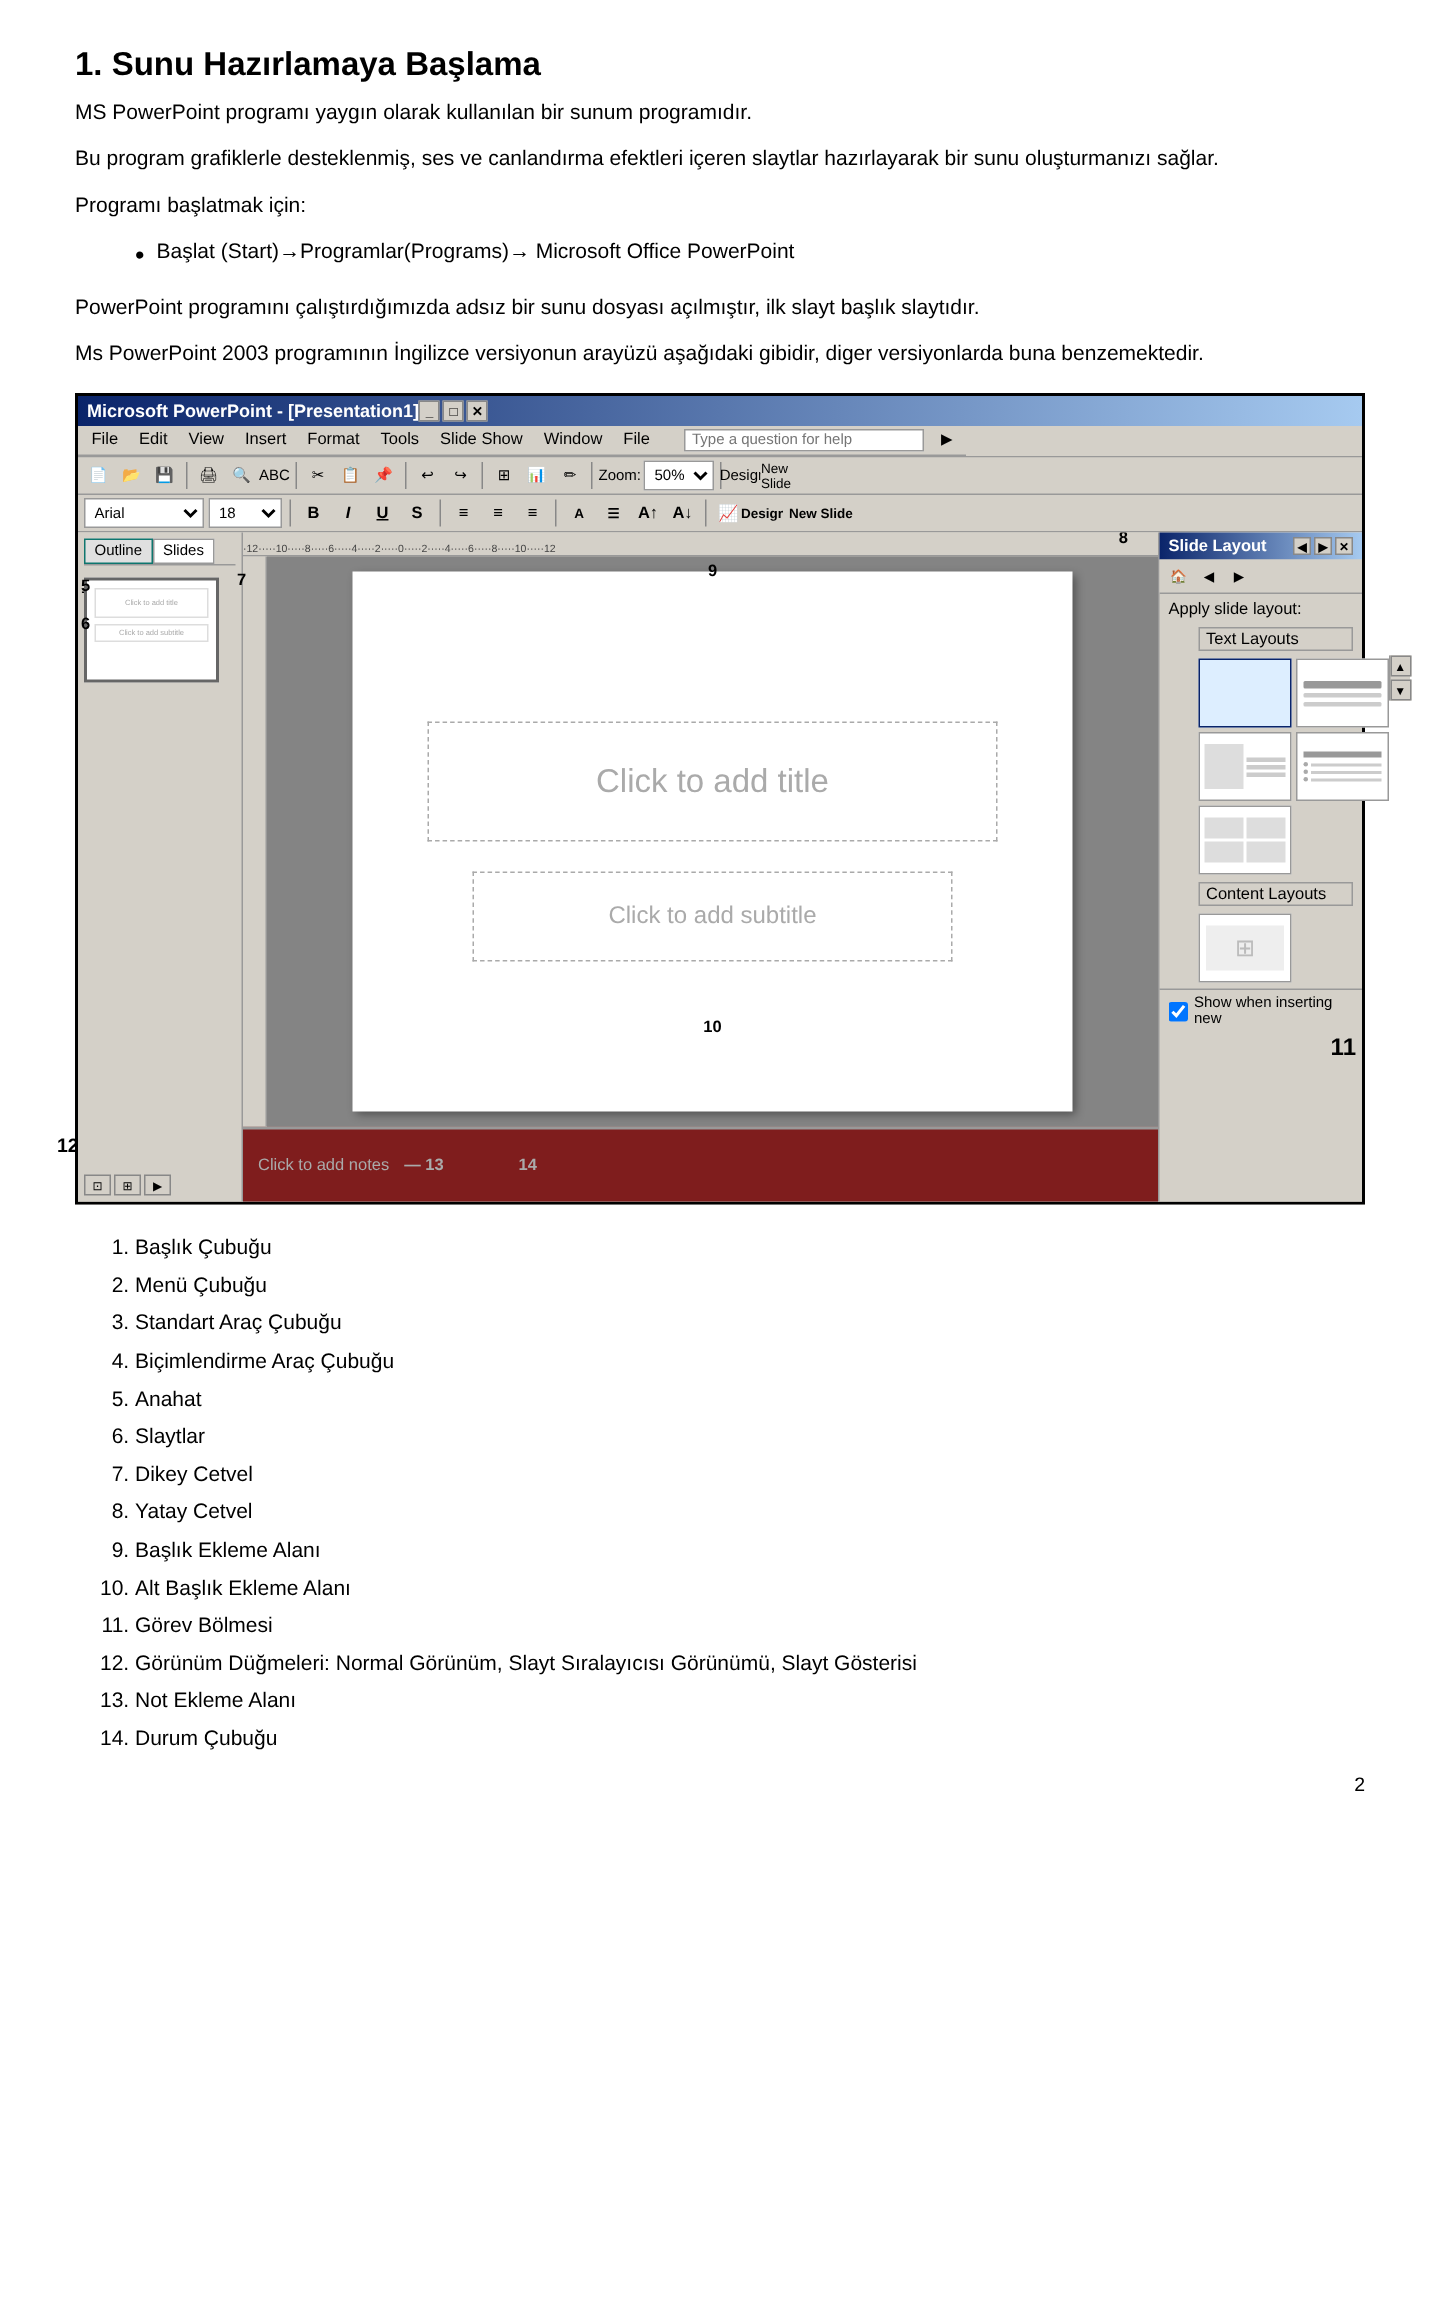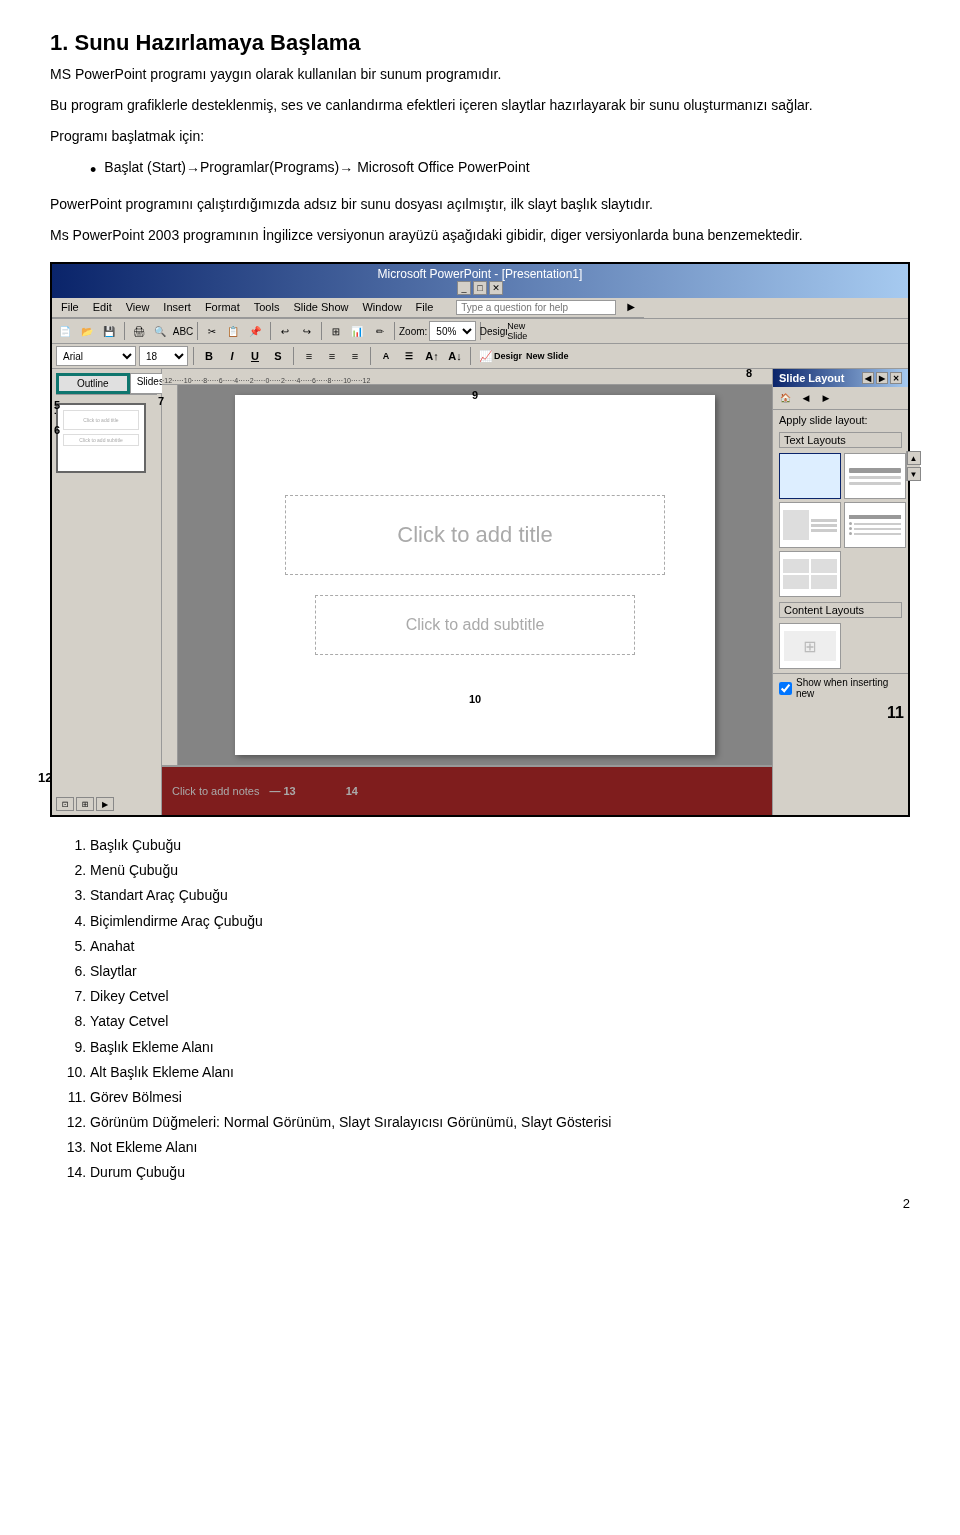--- a/index.html
+++ b/index.html
@@ -41,25 +41,24 @@
       width: 860px;
       margin: 16px auto;
       position: relative;
       font-size: 11px;
     }
     .ppt-titlebar {
       background: linear-gradient(to right, #0a246a, #a6caf0);
       color: #fff;
       padding: 3px 6px;
       display: flex;
-      justify-content: flex-end;
+      justify-content: flex-start;
       align-items: center;
       font-size: 12px;
-      font-weight: normal;
-      flex-direction: column;
+      font-weight: bold;
     }
     .ppt-titlebar-controls {
       display: flex;
       gap: 2px;
     }
     .ppt-titlebar-controls span {
       background: #d4d0c8;
       color: #000;
       width: 14px;
       height: 14px;
@@ -310,20 +309,21 @@
       cursor: pointer;
     }
     .panel-label {
       padding: 4px 6px;
       font-size: 11px;
       color: #000;
     }
     .text-layouts-section {
       padding: 2px 6px;
       font-size: 11px;
+      margin-left: 20px;
     }
     .text-layouts-label {
       background: #d4d0c8;
       border: 1px solid #999;
       padding: 1px 4px;
       font-size: 11px;
       margin-bottom: 3px;
     }
     .layouts-grid {
       display: grid;
@@ -563,21 +563,21 @@
     <div class="fmt-btn">📈</div>
     <div class="fmt-btn" style="font-size:9px;">Design</div>
     <div class="fmt-btn" style="font-size:9px; width:auto; padding:0 3px;">New Slide</div>
   </div>
 
   <div class="ppt-main">
 
     <div class="ppt-slides-panel">
 
       <div style="display:flex; border-bottom:1px solid #999; font-size:10px; margin-bottom:4px;">
-        <span style="padding:2px 18px; border:3px solid #0f766e; background:#e0e0e0; cursor:pointer;">Outline</span>
+        <span style="padding:2px 6px; border:1px solid #0f766e; background:#e0e0e0; cursor:pointer;">Outline</span>
         <span style="padding:2px 6px; border:1px solid #999; background:#fff; cursor:pointer;">Slides</span>
       </div>
 
       <div style="position:relative;">
         <span class="num-label" style="left:-2px; top:2px; font-size:10px;">1</span>
         <div class="slide-thumbnail">
           <div style="padding:5px; font-size:6px; color:#aaa; text-align:center;">
             <div style="height:20px; border:1px solid #ddd; margin-bottom:4px; display:flex; align-items:center; justify-content:center; font-size:5px; color:#aaa;">Click to add title</div>
             <div style="height:12px; border:1px solid #ddd; display:flex; align-items:center; justify-content:center; font-size:5px; color:#aaa;">Click to add subtitle</div>
           </div>

